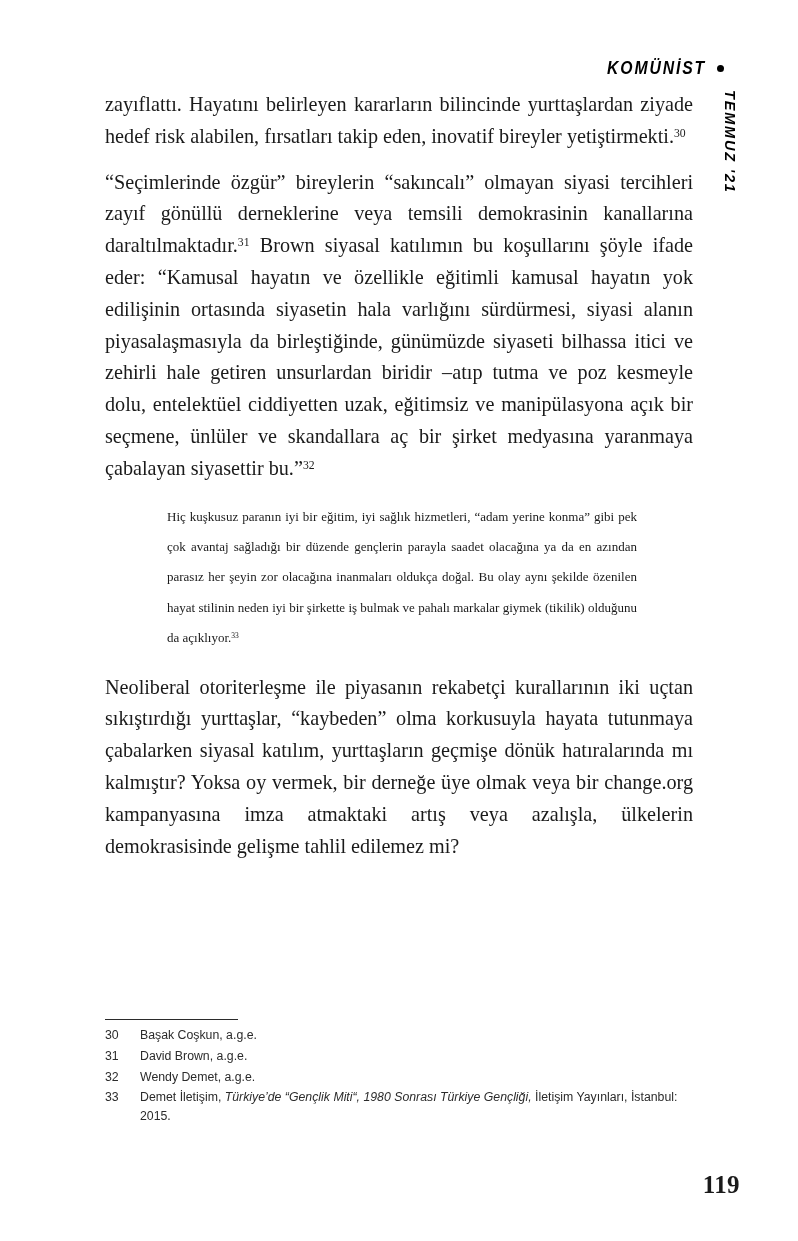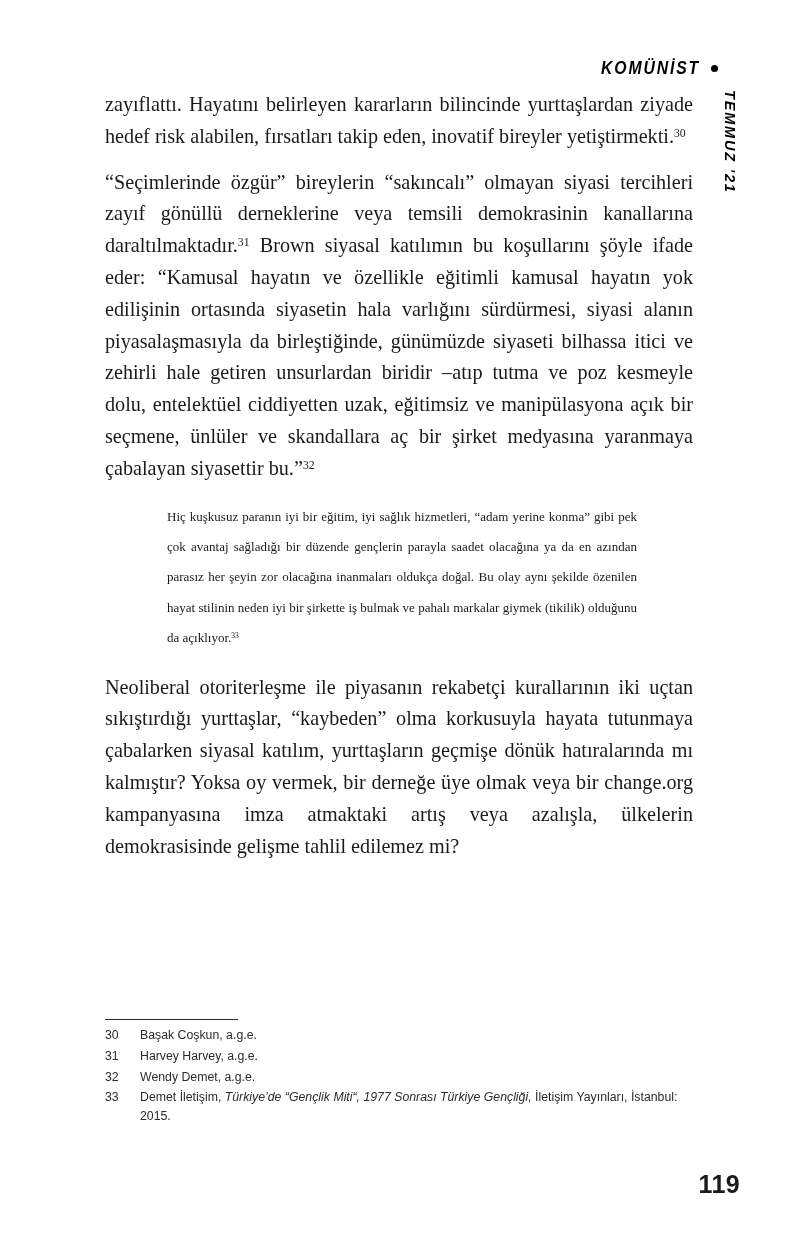--- a/index.html
+++ b/index.html
@@ -18,21 +18,21 @@
 
   .page {
     position: absolute;
     inset: 0;
   }
 
   
   .running-head {
     position: absolute;
     top: 58px;
-    right: 80px;
+    right: 74px;
     display: flex;
     align-items: center;
     gap: 11px;
   }
   .running-head-title {
     font-family: "Liberation Sans", "DejaVu Sans", sans-serif;
     font-style: italic;
     font-weight: bold;
     font-size: 17.5px;
     letter-spacing: 2.1px;
@@ -138,21 +138,21 @@
     flex: 1 1 auto;
     text-align: left;
   }
   .footnote-text i { font-style: italic; }
 
   
   .folio {
     position: absolute;
     right: 58px;
     bottom: 42px;
-    font-family: Liberation Sans, sans-serif;
+    font-family: Liberation Serif, serif;
     font-weight: bold;
     font-size: 25px;
     color: #1a1a1a;
     letter-spacing: 0.4px;
   }
 </style>
 </head>
 <body>
 
 <div class="page">
@@ -184,29 +184,29 @@
   <div class="footnotes">
     <div class="footnote-rule"></div>
 
     <div class="footnote">
       <span class="footnote-num">30</span>
       <span class="footnote-text"><span>Başak Coşkun, a.g.e.</span><i></i><span></span></span>
     </div>
 
     <div class="footnote">
       <span class="footnote-num">31</span>
-      <span class="footnote-text"><span>Harvey Harvey, a.g.e.</span><i></i><span></span></span>
+      <span class="footnote-text"><span>David Brown, a.g.e.</span><i></i><span></span></span>
     </div>
 
     <div class="footnote">
       <span class="footnote-num">32</span>
       <span class="footnote-text"><span>Wendy Demet, a.g.e.</span><i></i><span></span></span>
     </div>
 
     <div class="footnote">
       <span class="footnote-num">33</span>
-      <span class="footnote-text"><span>Demet İletişim, </span><i>Türkiye’de “Gençlik Miti“, 1977 Sonrası Türkiye Gençliği,</i><span> İletişim Yayınları, İstanbul: 2015.</span></span>
+      <span class="footnote-text"><span>Demet İletişim, </span><i>Türkiye’de “Gençlik Miti“, 1980 Sonrası Türkiye Gençliği,</i><span> İletişim Yayınları, İstanbul: 2015.</span></span>
     </div>
   </div>
 
   <div class="folio">119</div>
 
 </div>
 
 </body></html>

